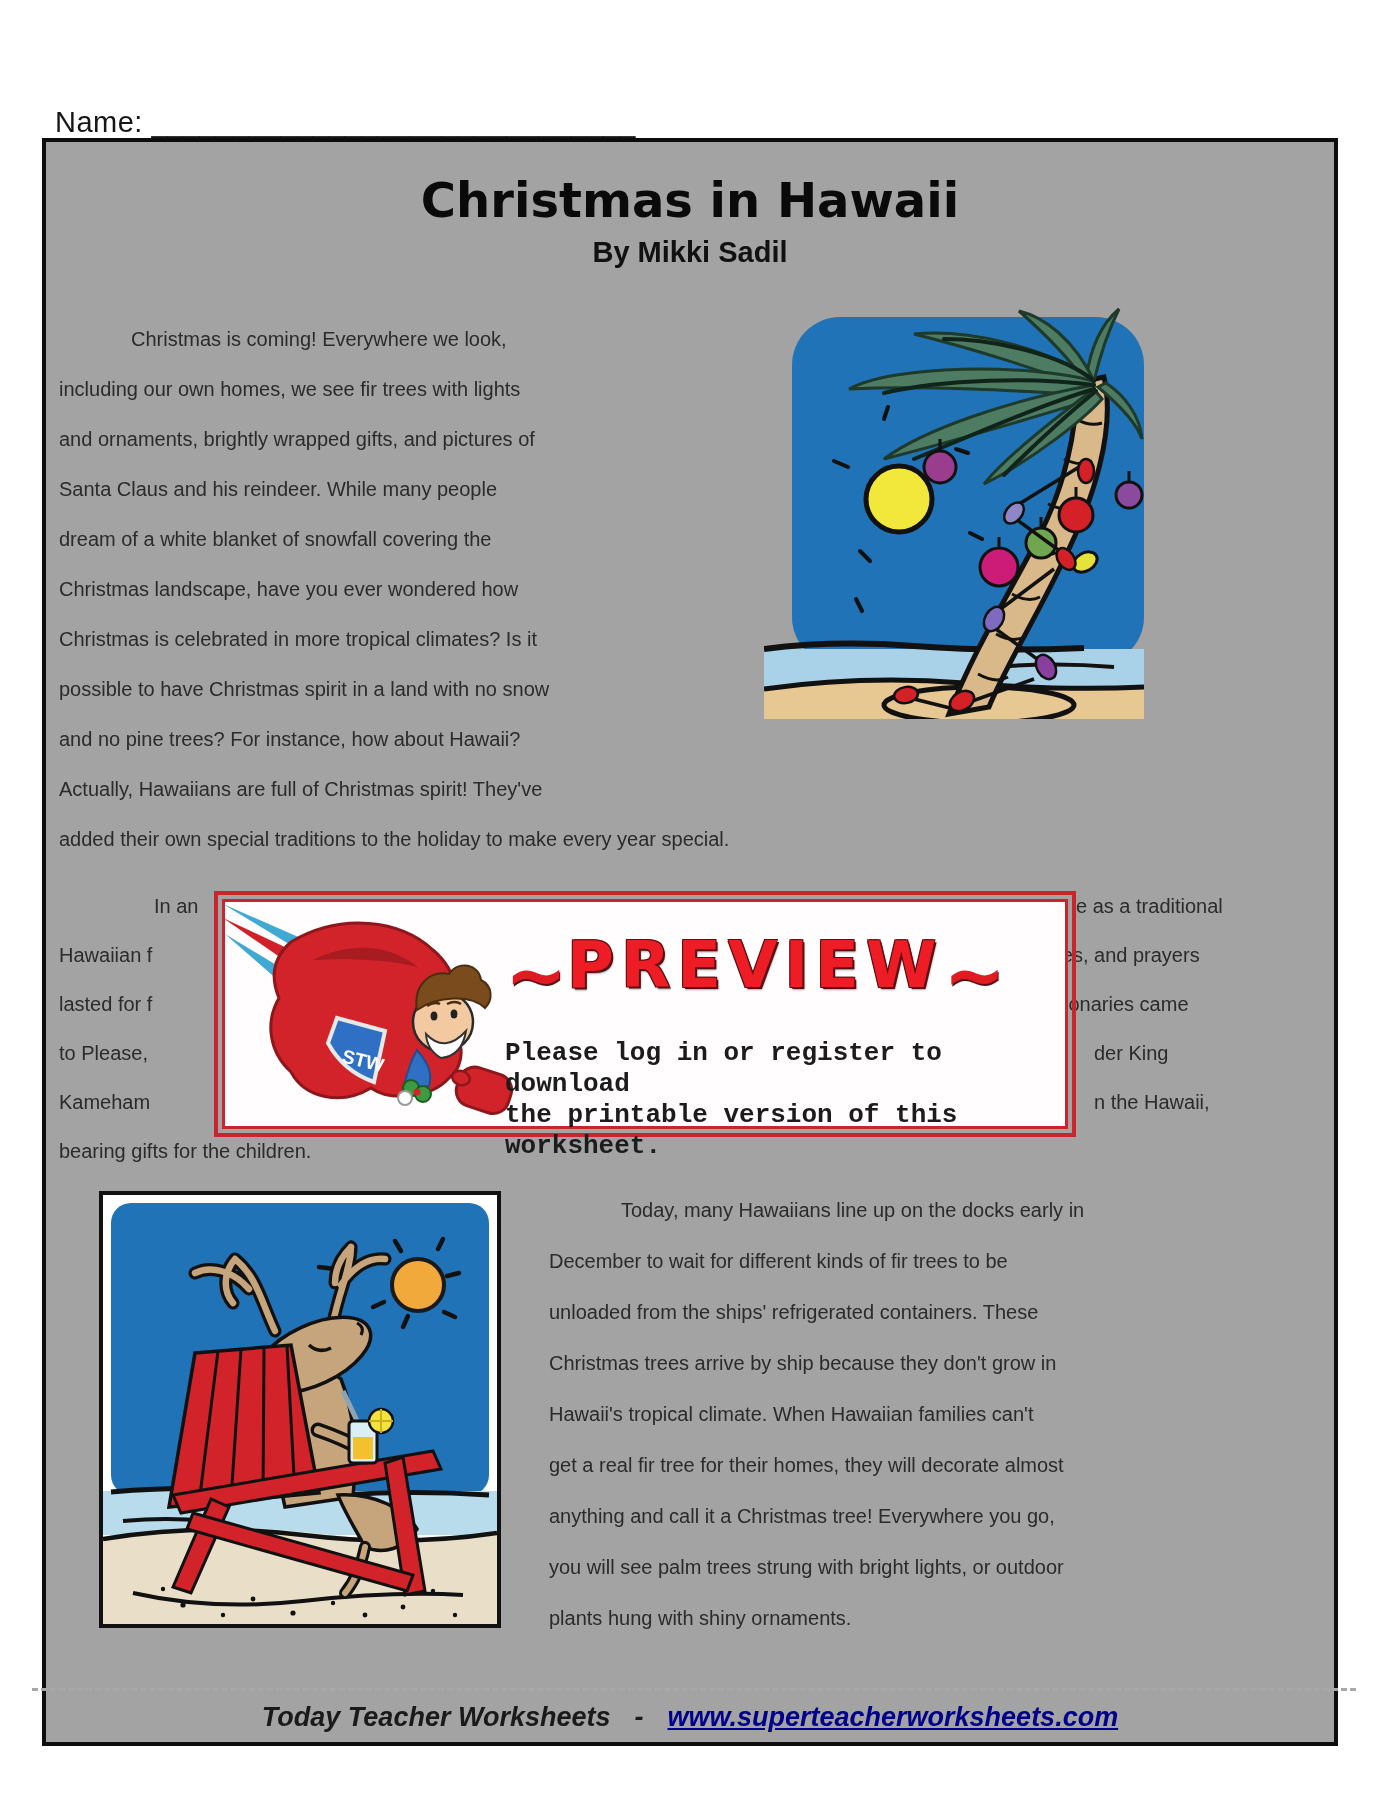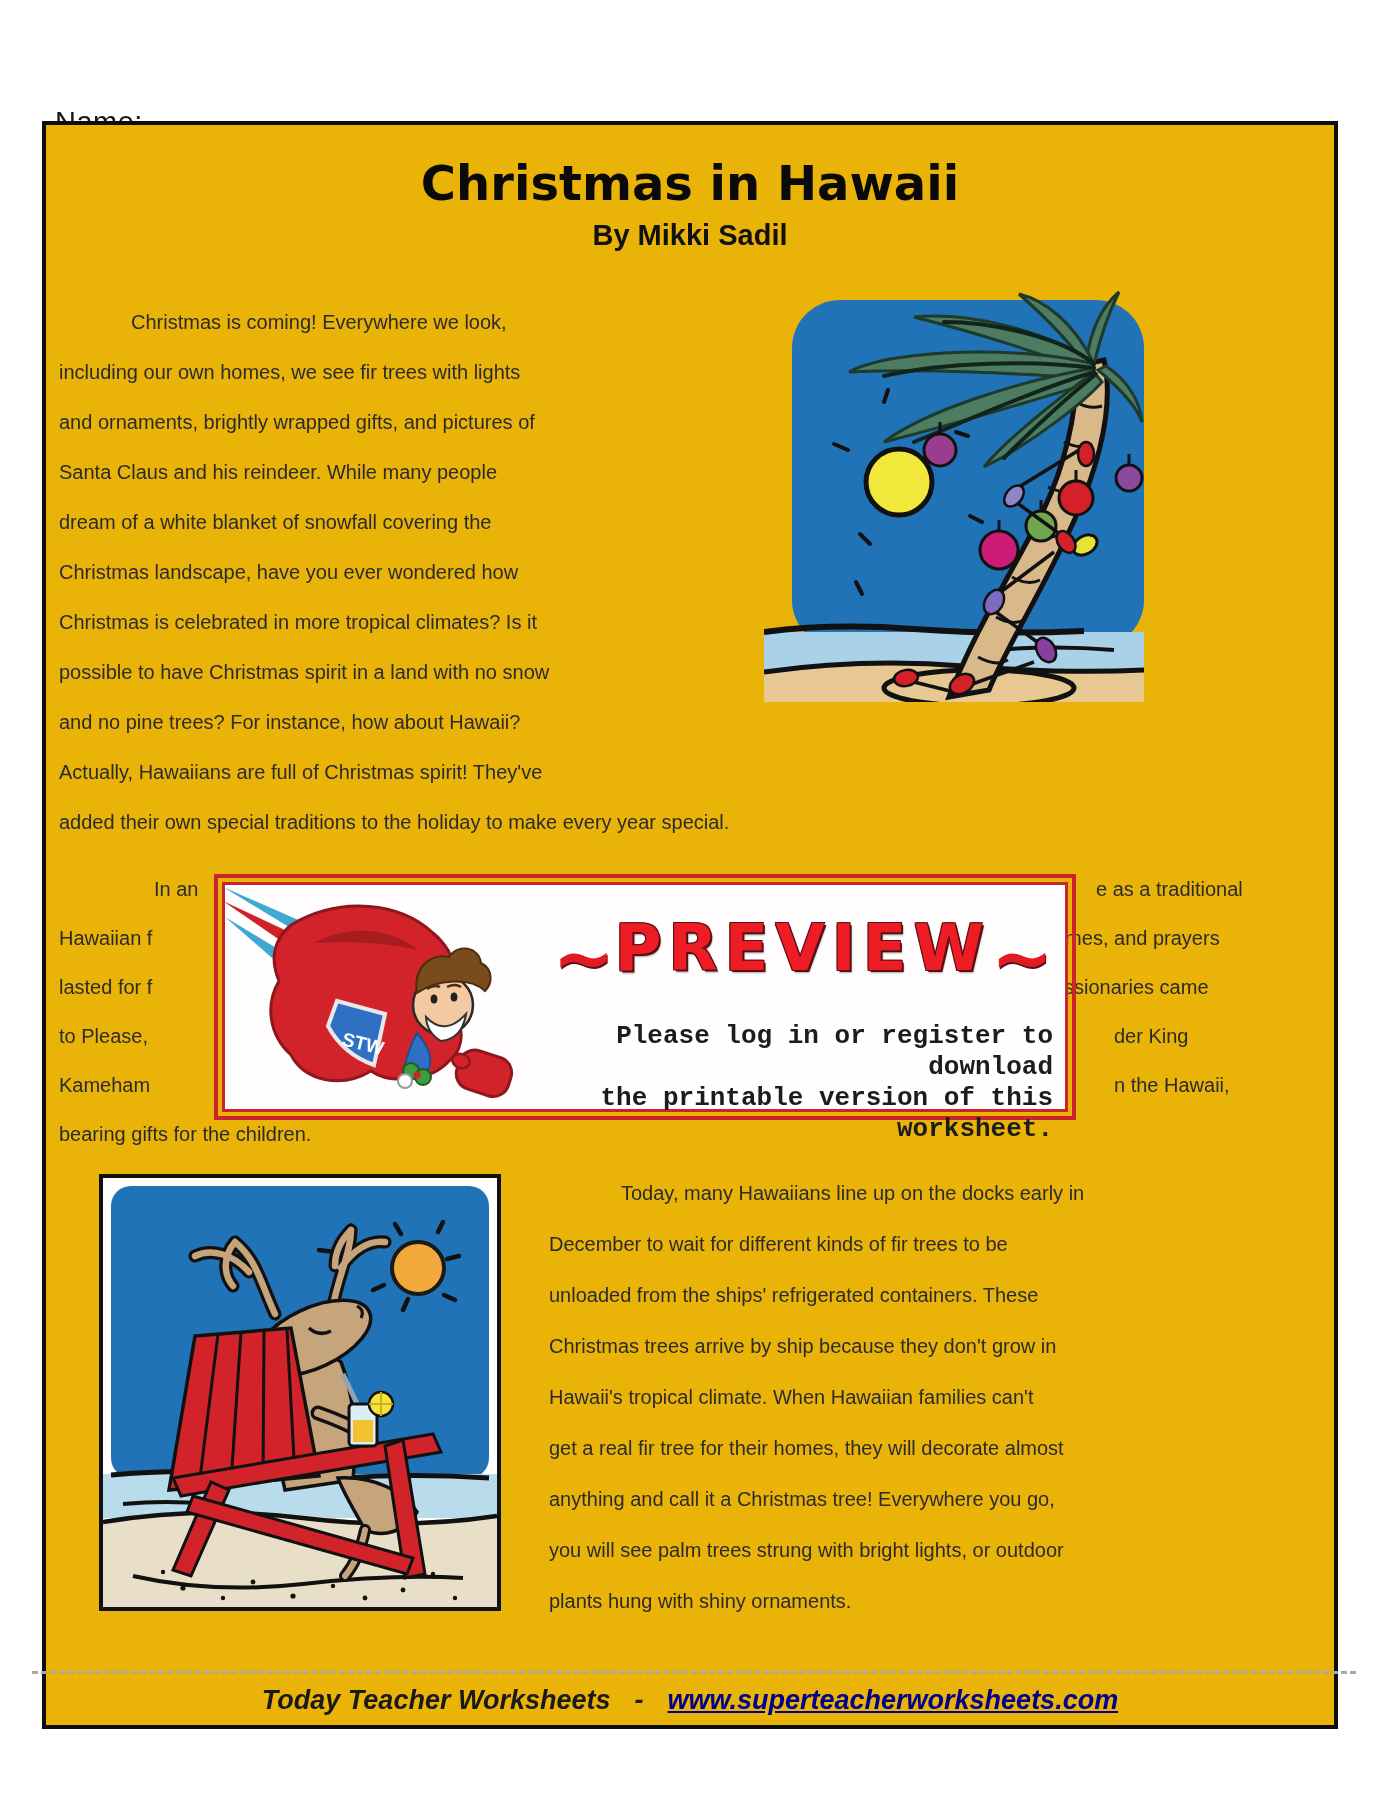--- a/index.html
+++ b/index.html
@@ -2,37 +2,37 @@
 <html><head>
 <meta charset="utf-8">
 <style>
   html,body{margin:0;padding:0;background:#ffffff;}
   #page{position:relative;width:1391px;height:1800px;background:#ffffff;overflow:hidden;
         font-family:"Liberation Sans",sans-serif;color:#2b2b2b;}
   
   .name-row{position:absolute;left:55px;top:106px;font-size:29px;color:#161616;letter-spacing:.5px;}
   .name-row .blank{letter-spacing:0;}
   
-  .main-box{position:absolute;left:42px;top:121px;width:1296px;height:1608px;
-            border:4px solid #0d0d0d;box-sizing:border-box;background:#eab308;}
+  .main-box{position:absolute;left:42px;top:138px;width:1296px;height:1608px;
+            border:4px solid #0d0d0d;box-sizing:border-box;background:#a3a3a3;}
   .title{position:absolute;left:0;top:30px;width:100%;text-align:center;
          font-family:"DejaVu Sans",sans-serif;font-weight:900;font-size:48px;color:#0a0a0a;letter-spacing:0px;}
   .author{position:absolute;left:0;top:94px;width:100%;text-align:center;
           font-weight:bold;font-size:29px;color:#111;}
   .para{position:absolute;font-size:20px;line-height:50px;white-space:nowrap;color:#2b2b2b;}
   .para1{left:13px;top:172px;}
   .indent{padding-left:72px;display:inline-block;}
   .para2{left:13px;top:740px;line-height:49px;width:1275px;}
   .p2row{position:relative;height:49px;}
-  .p2row .r{position:absolute;top:0;padding-left:20px;}
+  .p2row .r{position:absolute;top:0;}
   .para3{left:503px;top:1043px;line-height:51px;}
   
   .banner{position:absolute;left:176px;top:757px;width:840px;height:224px;background:#fffdfd;
           border:3px solid #c8262c;outline:4px solid #c8262c;outline-offset:4px;z-index:5;}
-  .banner-text{position:absolute;left:280px;right:12px;top:26px;text-align:right;}
+  .banner-text{position:absolute;left:280px;right:12px;top:26px;text-align:left;}
   .preview-line{white-space:nowrap;}
   .preview-word{font-family:"DejaVu Sans",sans-serif;font-weight:900;font-size:64px;letter-spacing:7px;color:#ee1c25;
         text-shadow:2px 2px 0 #5a1013,-1px -1px 0 #5a1013,1px -1px 0 #5a1013,-1px 1px 0 #5a1013,2px 3px 2px rgba(0,0,0,.35);}
   .tilde{font-family:"DejaVu Sans",sans-serif;font-weight:900;font-size:74px;color:#e01b22;vertical-align:middle;
         position:relative;top:-8px;text-shadow:1px 2px 0 #5a1013;}
   .preview-sub{margin-top:12px;font-size:26px;font-weight:bold;color:#1c1c1c;line-height:31px;
         font-family:Liberation Mono, monospace;}
   
   .palm-img{position:absolute;left:718px;top:157px;width:380px;height:420px;}
   .reindeer-img{position:absolute;left:53px;top:1049px;width:402px;height:437px;

